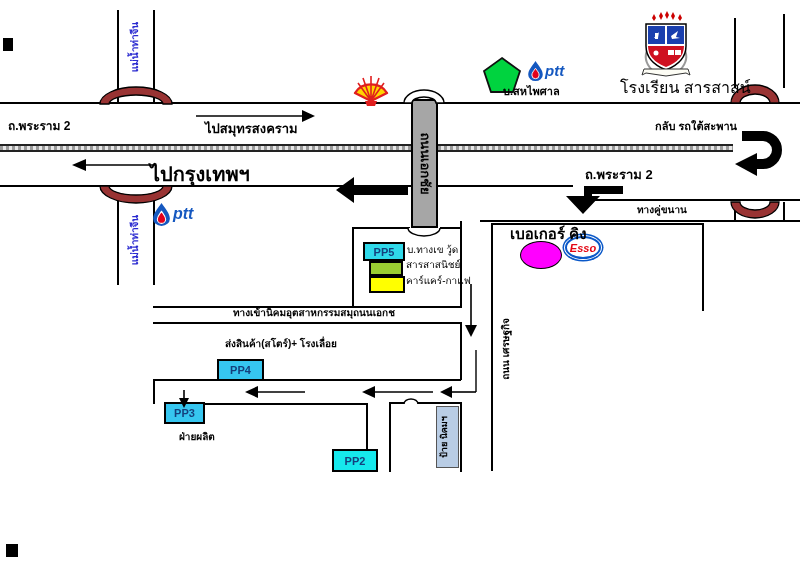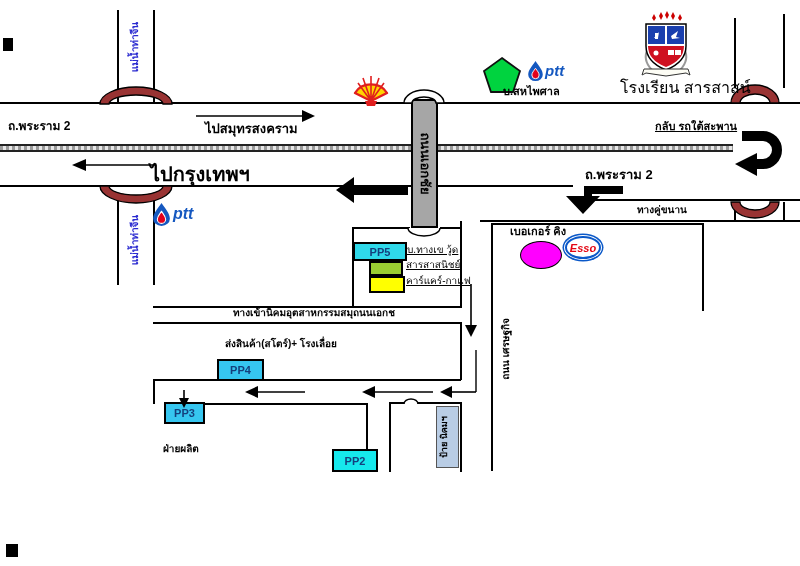--- a/index.html
+++ b/index.html
@@ -1,21 +1,21 @@
 <!DOCTYPE html>
 <html><head>
 <meta charset="utf-8">
 <style>
   html,body{margin:0;padding:0;background:#fff;}
   #canvas{position:relative;width:800px;height:566px;background:#fff;overflow:hidden;
           font-family:"Liberation Sans",sans-serif;color:#000;}
   .ln{position:absolute;background:#000;}
   .txt{position:absolute;white-space:nowrap;line-height:1.15;}
   .b{font-weight:bold;}
-  .u{text-decoration:underline;}
+  .u{}
   .rotccw{transform:rotate(-90deg);transform-origin:center;text-align:center;}
   .rotcw{transform:rotate(90deg);transform-origin:center;text-align:center;}
   .median{position:absolute;left:0;top:144px;width:733px;height:4px;
           border-top:2px solid #222;border-bottom:2px solid #222;
           background:repeating-linear-gradient(90deg,#9a9a9a 0 3px,#e6e6e6 3px 6px);}
   .box{position:absolute;border:2px solid #000;box-sizing:border-box;
        display:flex;align-items:center;justify-content:center;}
   .pp{font-weight:bold;font-size:11px;color:#14407d;}
   .cyan{background:#2fd9ea;} .cyan2{background:#36c6f0;} .cyan3{background:#16e8ec;}
   .greenbox{background:#9acd32;} .yellowbox{background:#ffff00;}
@@ -73,21 +73,21 @@
   <div class="ln" style="left:205px;top:403px;width:163px;height:2px;"></div>
   <div class="ln" style="left:366px;top:403px;width:2px;height:69px;"></div>
   <div class="ln" style="left:389px;top:402px;width:15px;height:2px;"></div>
   <div class="ln" style="left:417px;top:402px;width:45px;height:2px;"></div>
   <div class="ln" style="left:389px;top:402px;width:2px;height:70px;"></div>
   <div class="ln" style="left:460px;top:402px;width:2px;height:70px;"></div>
 
   <div class="graybar"></div>
   <div class="txt rotcw b" style="left:365px;top:156px;width:119px;height:15px;font-size:13px;">ถนนเอกชัย</div>
 
-  <div class="box cyan" style="left:353px;top:242px;width:54px;height:19px;">
+  <div class="box cyan" style="left:363px;top:242px;width:42px;height:19px;">
       <span class="pp">PP5</span>
     </div>
   <div class="box greenbox" style="left:369px;top:261px;width:34px;height:15px;"></div>
   <div class="box yellowbox" style="left:369px;top:276px;width:36px;height:17px;"></div>
   <div class="box cyan2" style="left:217px;top:359px;width:47px;height:22px;">
       <span class="pp">PP4</span>
     </div>
   <div class="box cyan2" style="left:164px;top:402px;width:41px;height:22px;">
       <span class="pp">PP3</span>
     </div>
@@ -174,24 +174,24 @@
   </svg>
 
   <div class="txt b" style="left:8px;top:120px;font-size:12px;">ถ.พระราม 2</div>
   <div class="txt b" style="left:205px;top:122px;font-size:13px;">ไปสมุทรสงคราม</div>
   <div class="txt b" style="left:150px;top:163px;font-size:20px;">ไปกรุงเทพฯ</div>
   <div class="txt b u" style="left:655px;top:120px;font-size:11px;">กลับ รถใต้สะพาน</div>
   <div class="txt b" style="left:585px;top:168px;font-size:13px;">ถ.พระราม 2</div>
   <div class="txt b" style="left:637px;top:204px;font-size:10px;">ทางคู่ขนาน</div>
   <div class="txt b" style="left:503px;top:85px;font-size:11px;">บ.สหไพศาล</div>
   <div class="txt" style="left:620px;top:79px;font-size:16px;">โรงเรียน สารสาสน์</div>
-  <div class="txt b" style="left:510px;top:225px;font-size:11px;">เบอเกอร์ คิง</div>
+  <div class="txt b" style="left:510px;top:225px;font-size:15px;">เบอเกอร์ คิง</div>
   <div class="txt u" style="left:407px;top:244px;font-size:10px;">บ.ทางเข วู้ด</div>
   <div class="txt u" style="left:406px;top:259px;font-size:10px;">สารสาสนิชย์</div>
   <div class="txt u" style="left:406px;top:275px;font-size:10px;">คาร์แคร์-กาแฟ</div>
   <div class="txt b" style="left:233px;top:307px;font-size:10px;">ทางเข้านิคมอุตสาหกรรมสมุถนนเอกช</div>
   <div class="txt b" style="left:181px;top:338px;font-size:10px;margin-left:44px;">ส่งสินค้า(สโตร์)+ โรงเลื่อย</div>
-  <div class="txt b" style="left:163px;top:431px;font-size:10px;margin-top:12px;">ฝ่ายผลิต</div>
+  <div class="txt b" style="left:179px;top:431px;font-size:10px;">ฝ่ายผลิต</div>
   <div class="txt rotccw riverlabel" style="left:96px;top:40px;width:80px;height:14px;">แม่น้ำท่าจีน</div>
   <div class="txt rotccw riverlabel" style="left:96px;top:233px;width:80px;height:14px;">แม่น้ำท่าจีน</div>
   <div class="txt rotccw b" style="left:452px;top:342px;width:110px;height:14px;font-size:10px;">ถนน เศรษฐกิจ</div>
 
 </div>
 
 </body></html>

